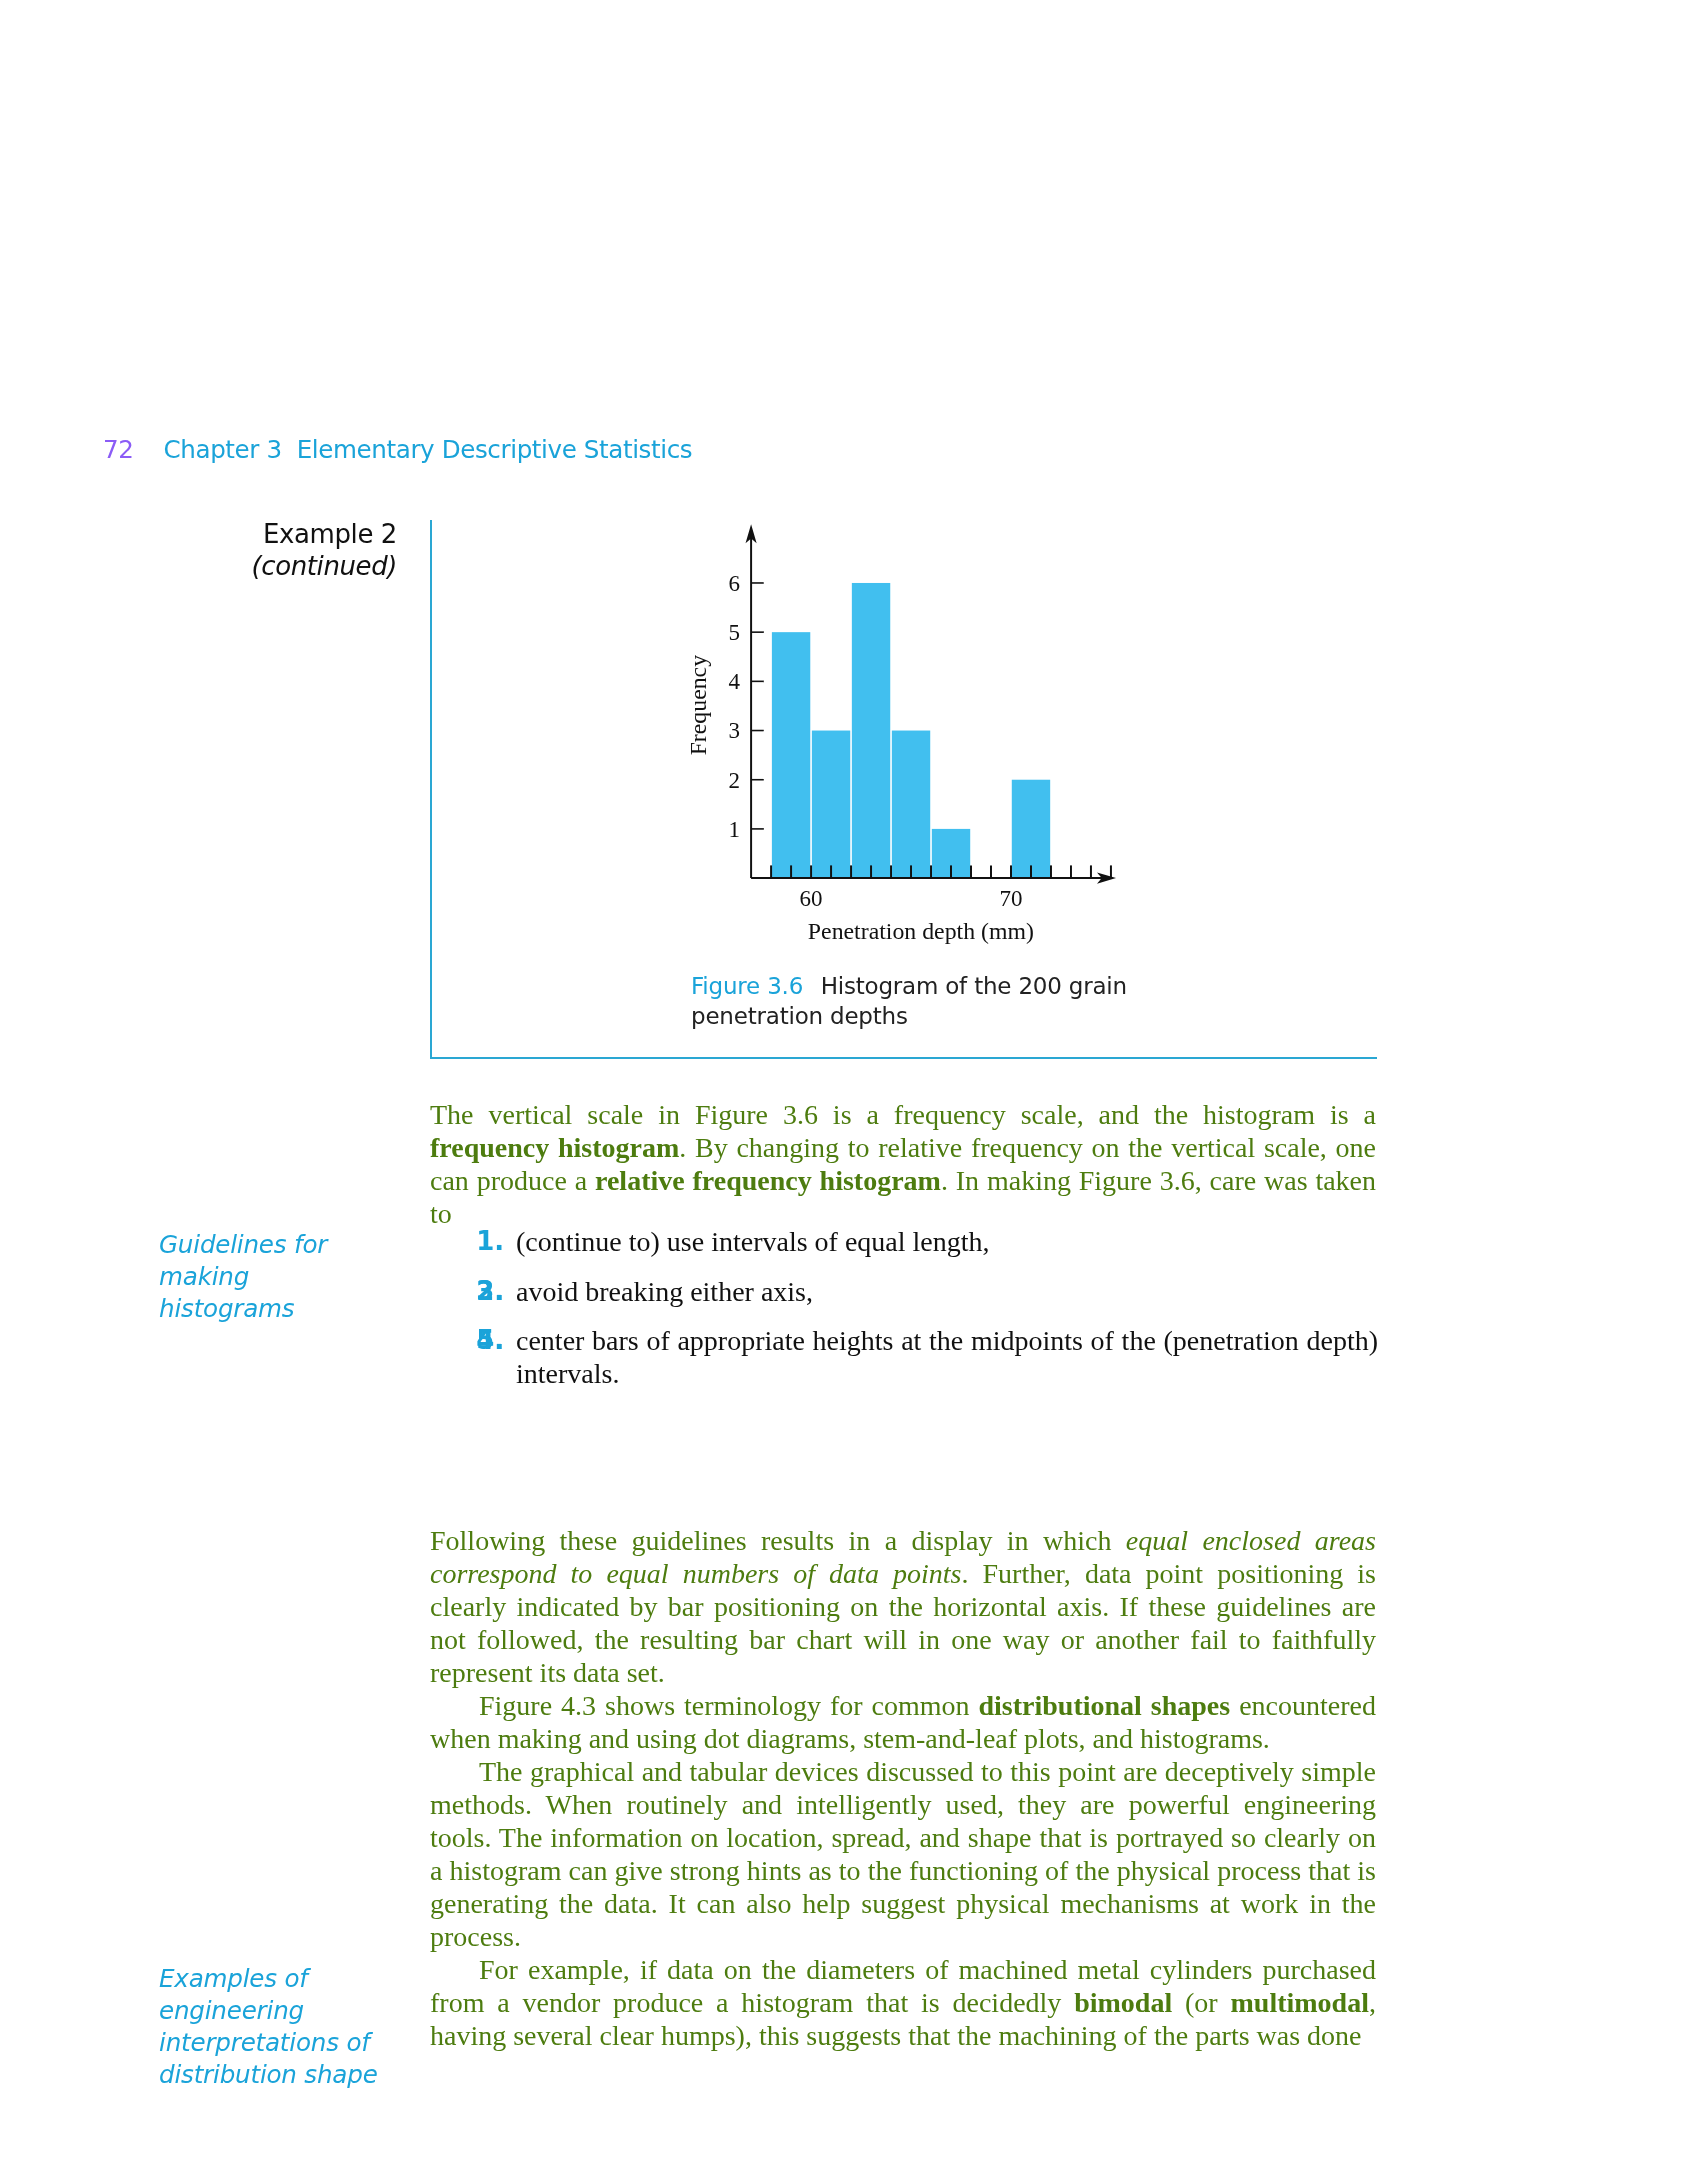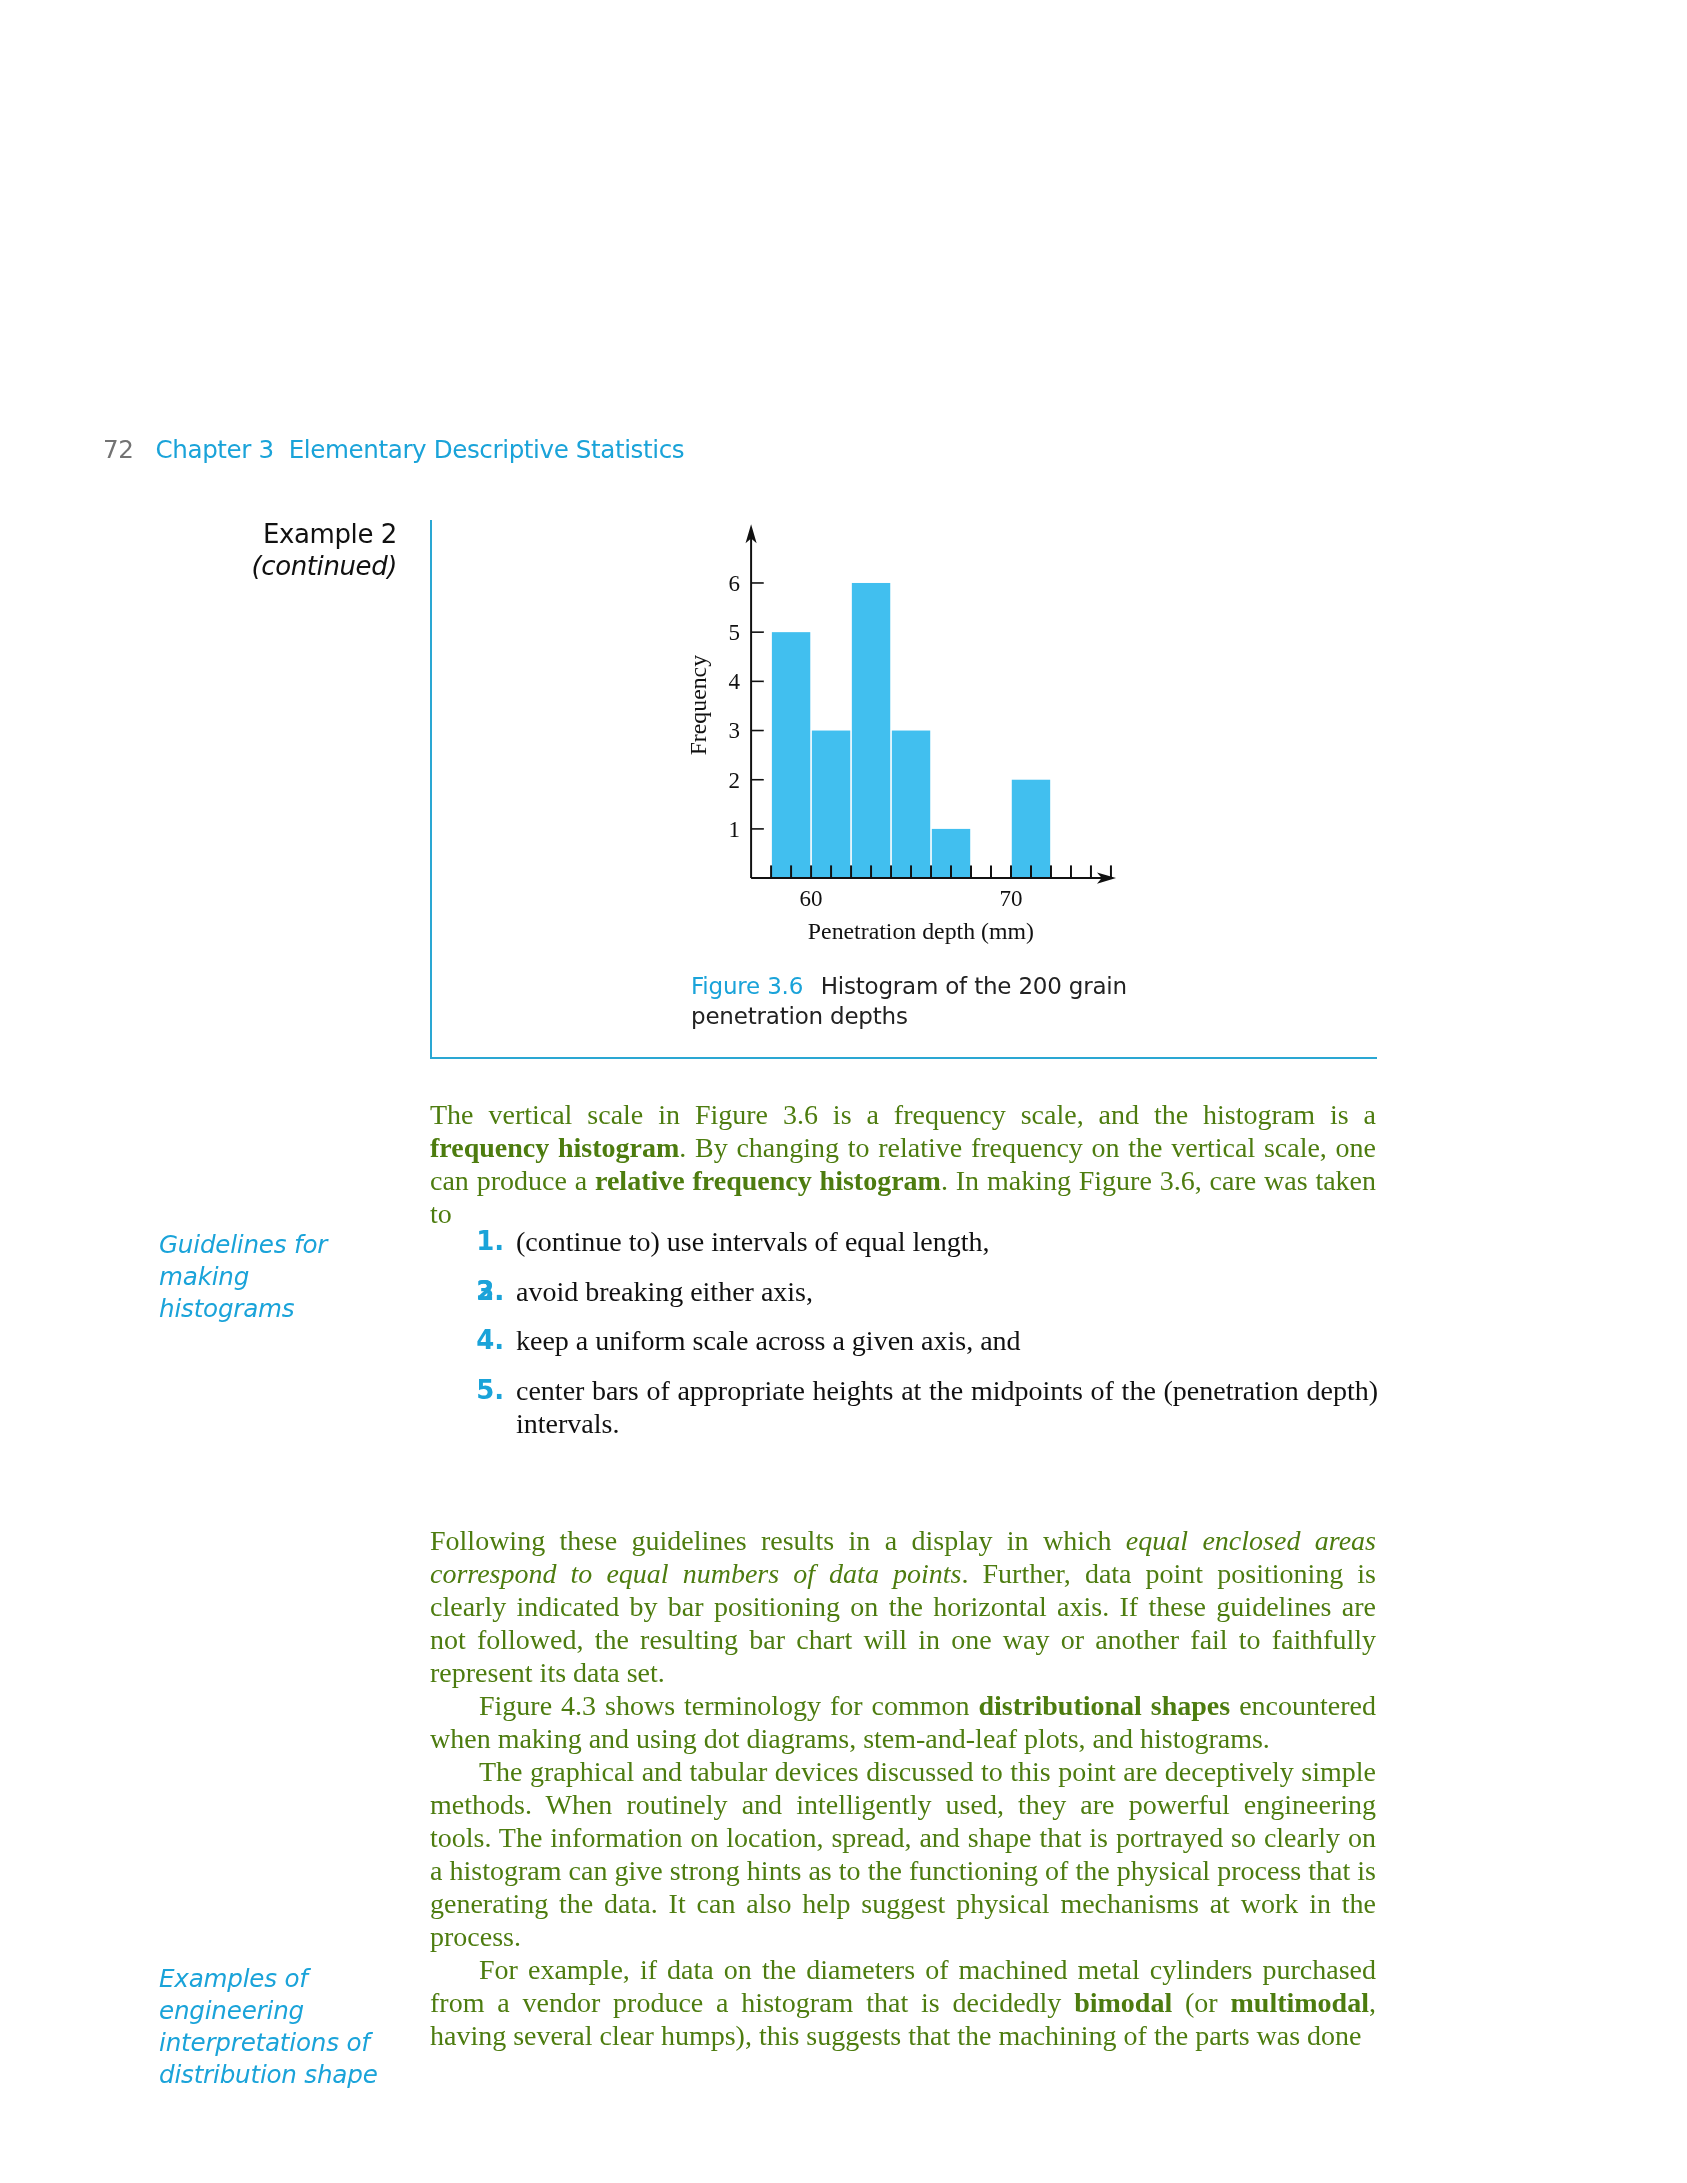--- a/index.html
+++ b/index.html
@@ -2,21 +2,21 @@
 <html style="font-size:12.7px"><head>
 <meta charset="utf-8">
 <style>
   html, body { margin:0; padding:0; background:#ffffff; }
   body { width:1687px; height:2183px; position:relative; overflow:hidden; color:#1a1a1a; }
   .abs { position:absolute; }
   .sans { font-family:"DejaVu Sans","Liberation Sans",sans-serif; }
   .serif { font-family:"Liberation Serif","DejaVu Serif",serif; }
 
   #running-head { left:103px; top:435px; font-size:24.6px; white-space:nowrap; letter-spacing:-0.4px; }
-  #running-head .pg { color:#737373; margin-right:22px; }
+  #running-head .pg { color:#8b5cf6; margin-right:30px; }
   #running-head .ch { color:#1aa3d9; margin-right:15px; }
   #running-head .title { color:#1aa3d9; }
 
   #example-label { left:159px; width:238px; top:518px; text-align:right; font-size:26px; line-height:32px; color:#111; letter-spacing:-0.4px;}
   #example-label .cont { font-style:italic; }
 
   #example-box-left { left:430px; top:520px; width:2.4px; height:538px; background:#2aa7d3; }
   #example-box-bottom { left:430px; top:1057px; width:947px; height:2.4px; background:#2aa7d3; }
 
   #chart { left:667px; top:508px; }
@@ -121,21 +121,21 @@
 <div id="note-guidelines" class="abs margin-note sans">
   <div>Guidelines for</div>
   <div>making</div>
   <div>histograms</div>
 </div>
 
 <div id="guidelines-list" class="abs serif">
   <div class="li"><span class="num sans">1.</span><span>(continue to) use intervals of equal length,</span></div>
   <div class="li"><span class="num sans">2.</span></div>
   <div class="li"><span class="num sans">3.</span><span>avoid breaking either axis,</span></div>
-  <div class="li"><span class="num sans">4.</span><span>keep a uniform scale across a given axis, and</span></div>
+  <div class="li"><span class="num sans">4.</span></div>
   <div class="li" style="text-align:justify;"><span class="num sans">5.</span><span>center bars of appropriate heights at the midpoints of the (penetration depth) intervals.</span></div>
 </div>
 
 <div id="para2" class="abs body-text serif">
   <p><span>Following these guidelines results in a display in which </span><i>equal enclosed areas correspond to equal numbers of data points</i><span>. Further, data point positioning is clearly indicated by bar positioning on the horizontal axis. If these guidelines are not followed, the resulting bar chart will in one way or another fail to faithfully represent its data set.</span></p>
   <p class="indent"><span>Figure 4.3 shows terminology for common </span><b>distributional shapes</b><span> encountered when making and using dot diagrams, stem-and-leaf plots, and histograms.</span></p>
   <p class="indent"><span>The graphical and tabular devices discussed to this point are deceptively simple methods. When routinely and intelligently used, they are powerful engineering tools. The information on location, spread, and shape that is portrayed so clearly on a histogram can give strong hints as to the functioning of the physical process that is generating the data. It can also help suggest physical mechanisms at work in the process.</span></p>
   <p class="indent"><span>For example, if data on the diameters of machined metal cylinders purchased from a vendor produce a histogram that is decidedly </span><b>bimodal</b><span> (or </span><b>multimodal</b><span>, having several clear humps), this suggests that the machining of the parts was done</span></p>
 </div>
 

